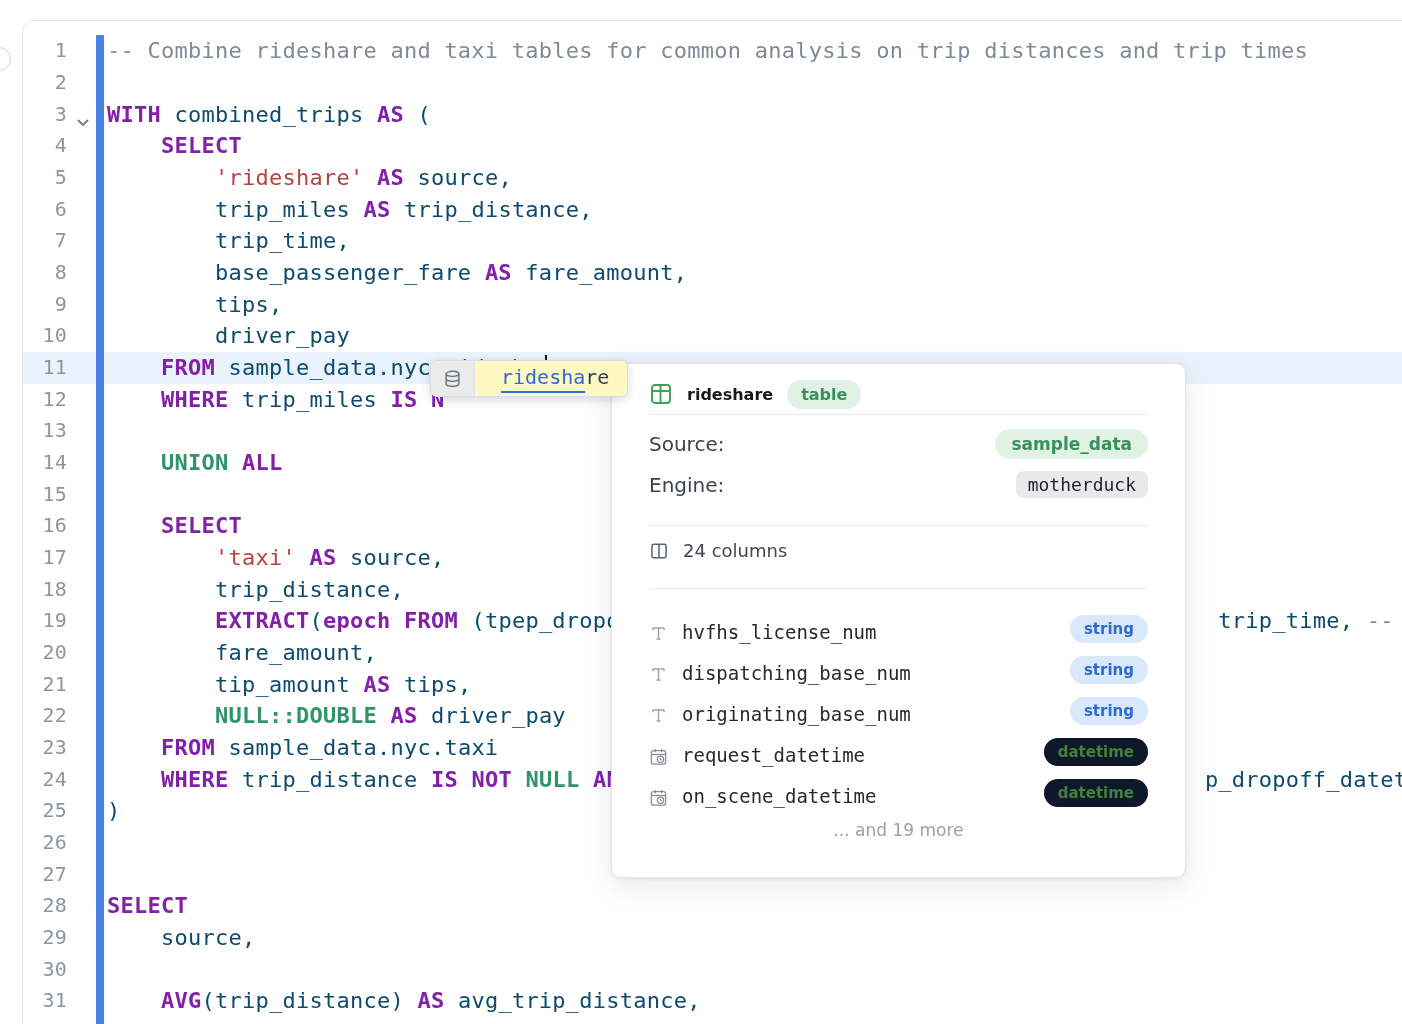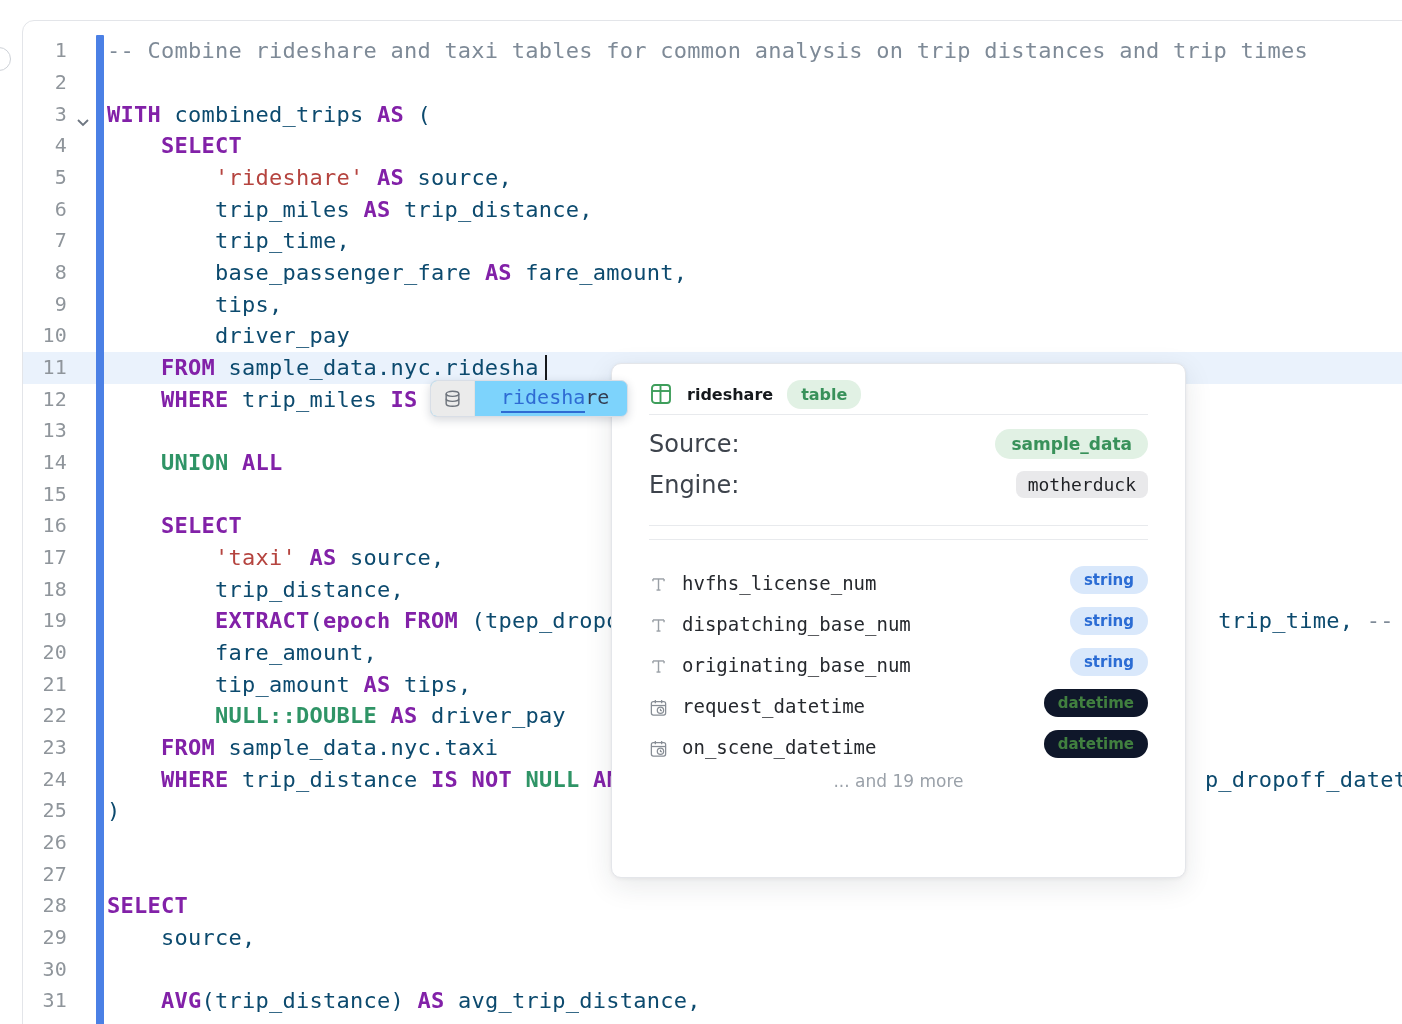--- a/index.html
+++ b/index.html
@@ -33,42 +33,42 @@
   .kw      { color:#8221a8; font-weight:bold; }
   .kw2     { color:#2f9466; font-weight:bold;margin-top:45px; }
   .str     { color:#b5443f; }
   .comment { color:#7e8a97; }
   .code    { color:#0c4a6e; }
   .bluebar { position:absolute; left:73px; top:14px; bottom:0; width:8px;
           background:#4b80e5; z-index:3; border-radius:1px; }
   .cursor { position:absolute; top:3px; width:2px; height:26px; background:#15181c; z-index:4; }
 
   
-  .ac { position:absolute; left:430px; top:380px; height:37px; display:flex;
+  .ac { position:absolute; left:430px; top:360px; height:37px; display:flex;
         z-index:30; border-radius:7px; overflow:hidden;
         border:1px solid #d9dee6; box-shadow:0 3px 10px rgba(30,40,60,.18);
-        background:#7dd3fc; align-items:stretch; }
+        background:#fef9c3; align-items:stretch; }
   .ac-icon { width:44px; background:#ebebeb; display:flex; align-items:center;
         justify-content:center; border-right:1px solid #e2e2e2; }
   .ac-label { display:flex; align-items:center; padding:0 18px 0 26px;
         font-family:"DejaVu Sans Mono", monospace; font-size:20px; }
   .ac-match { color:#2e6bd3; border-bottom:2px solid #2e6bd3; padding-bottom:2px; }
   .ac-rest  { color:#333d52; padding-bottom:4px; }
 
   
   .tt { position:absolute; left:611px; top:363px; width:575px; height:515px;
         background:#fff; border:1px solid #e4e6ea; border-radius:10px;
         box-shadow:0 8px 28px rgba(25,35,50,.10), 0 1px 4px rgba(0,0,0,.06);
         padding:0 37px; z-index:20; }
   .tt-head { display:flex; align-items:center; gap:14px; padding-top:23px; height:37px; }
   .tt-title { font-size:16px; font-weight:bold; color:#15181c; }
   .tt-div { height:1px; background:#e8eaed; margin-top:13px; }
   .tt-section { padding:8px 0 7px; }
   .tt-row { height:41px; display:flex; justify-content:space-between; align-items:center; }
-  .tt-label { font-size:24px; color:#3d434c; }
+  .tt-label { font-size:20px; color:#3d434c; }
   .pill { border-radius:14px; font-weight:bold; font-size:15px; padding:5px 14px;
         display:inline-block; }
   .pill-table    { background:#e1f1e4; color:#38915a; font-size:16px; }
   .pill-string   { background:#d9e8fb; color:#2b6cd4; }
   .pill-datetime { background:#0f172a; color:#41803f; }
   .badge-green { background:#e1f1e4; color:#38915a; font-weight:bold; font-size:17px;
         padding:5px 16px; border-radius:16px; }
   .badge-mono  { background:#e9e9eb; color:#1f2125; font-family:"DejaVu Sans Mono",monospace;
         font-size:18px; padding:3px 12px; border-radius:8px; }
   .cols-head { height:49px; display:flex; align-items:center; gap:14px;
@@ -255,20 +255,27 @@
         <div class="tt-row">
           <span class="tt-label">Source:</span>
           <span class="badge-green">sample_data</span>
         </div>
         <div class="tt-row">
           <span class="tt-label">Engine:</span>
           <span class="badge-mono">motherduck</span>
         </div>
       </div>
     <div class="tt-div"></div>
+    <div class="cols-head">
+      <svg width="20" height="20" viewBox="0 0 24 24" fill="none" stroke="#5a6069" stroke-width="1.8">
+        <rect x="3.5" y="4" width="17" height="16" rx="2"></rect>
+        <line x1="12" y1="4" x2="12" y2="20"></line>
+      </svg>
+      <span>24 columns</span>
+    </div>
     <div class="tt-div"></div>
     <div class="cols-list" id="tt-cols">
         <div class="col-row">
           <span style="display: flex;">
             <svg width="19" height="19" viewBox="0 0 24 24" fill="none" stroke="#9aa0a6" stroke-width="1.8">
               <line x1="5" y1="5" x2="19" y2="5"></line>
               <line x1="5" y1="5" x2="5" y2="8"></line>
               <line x1="19" y1="5" x2="19" y2="8"></line>
               <line x1="12" y1="5" x2="12" y2="19"></line>
               <line x1="9.5" y1="19" x2="14.5" y2="19"></line>

